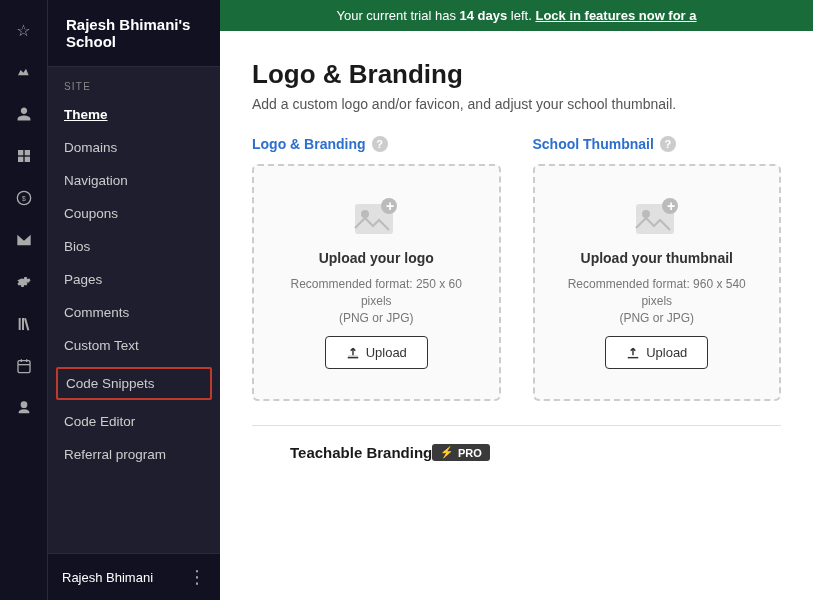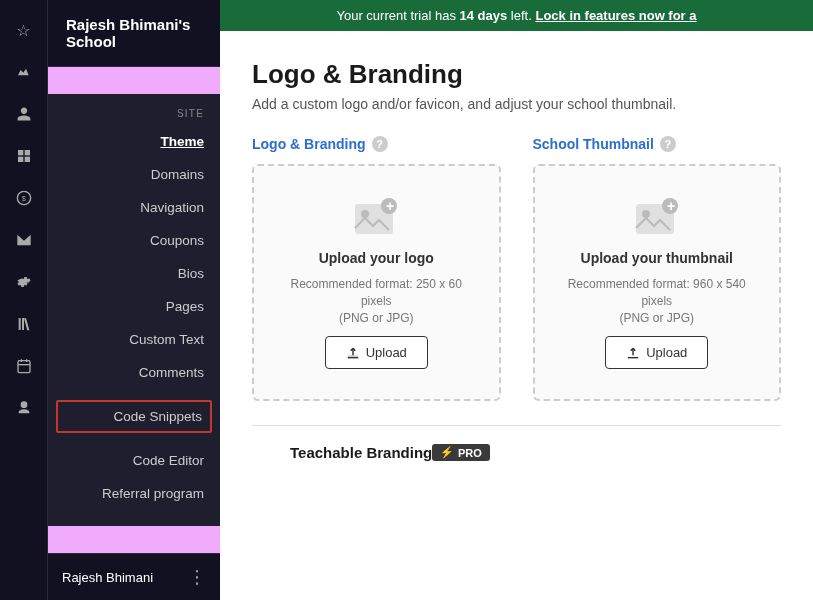--- a/index.html
+++ b/index.html
@@ -42,21 +42,20 @@
       border-radius: 6px;
       cursor: pointer;
       color: #aaa;
       font-size: 16px;
     }
 
     .sidebar-nav {
       flex: 1;
       overflow-y: auto;
       background: #1e1e2e;
-      text-align: right;
     }
 
     .site-label {
       padding: 14px 16px 6px;
       font-size: 10px;
       letter-spacing: 1.2px;
       color: #888;
       text-transform: uppercase;
     }
 
@@ -70,21 +69,21 @@
     }
     .nav-item.active {
       color: #fff;
       text-decoration: underline;
       font-weight: 600;
     }
     .nav-item.highlighted {
       border: 2px solid #c0392b;
       color: #ccc;
       border-radius: 2px;
-      margin: 11px 8px;
+      margin: 5px 8px;
       padding: 7px 8px;
     }
 
     
     .sidebar-footer {
       background: #111122;
       padding: 12px 14px;
       display: flex;
       align-items: center;
       justify-content: space-between;
@@ -311,33 +310,33 @@
           <line x1="3" y1="10" x2="21" y2="10" stroke="#aaa" stroke-width="2"></line>
         </svg>
     </div>
     <div class="icon-item">
       <svg width="16" height="16" fill="#aaa" viewBox="0 0 24 24">
           <path d="M12 2a5 5 0 110 10A5 5 0 0112 2zm0 12c-5.33 0-8 2.67-8 4v2h16v-2c0-1.33-2.67-4-8-4z"></path>
         </svg>
     </div>
   </div>
 
-  <div style="display:flex; flex-direction:column; flex:1; background:#f0abfc;gap:27px;">
+  <div style="display:flex; flex-direction:column; flex:1; background:#a3a3a3;">
     <div class="sidebar-header">Rajesh Bhimani's School</div>
     <div class="sidebar-nav scrollbar-thumb">
       <div class="site-label">SITE</div>
 
       <div class="nav-item active">Theme</div>
       <div class="nav-item">Domains</div>
       <div class="nav-item">Navigation</div>
       <div class="nav-item">Coupons</div>
       <div class="nav-item">Bios</div>
       <div class="nav-item">Pages</div>
+      <div class="nav-item">Comments</div>
       <div class="nav-item">Custom Text</div>
-      <div class="nav-item">Comments</div>
       <div class="nav-item highlighted">Code Snippets</div>
       <div class="nav-item">Code Editor</div>
       <div class="nav-item">Referral program</div>
     </div>
     <div class="sidebar-footer">
       <span class="user-name">Rajesh Bhimani</span>
       <span class="more-icon">⋮</span>
     </div>
   </div>
 </div>

